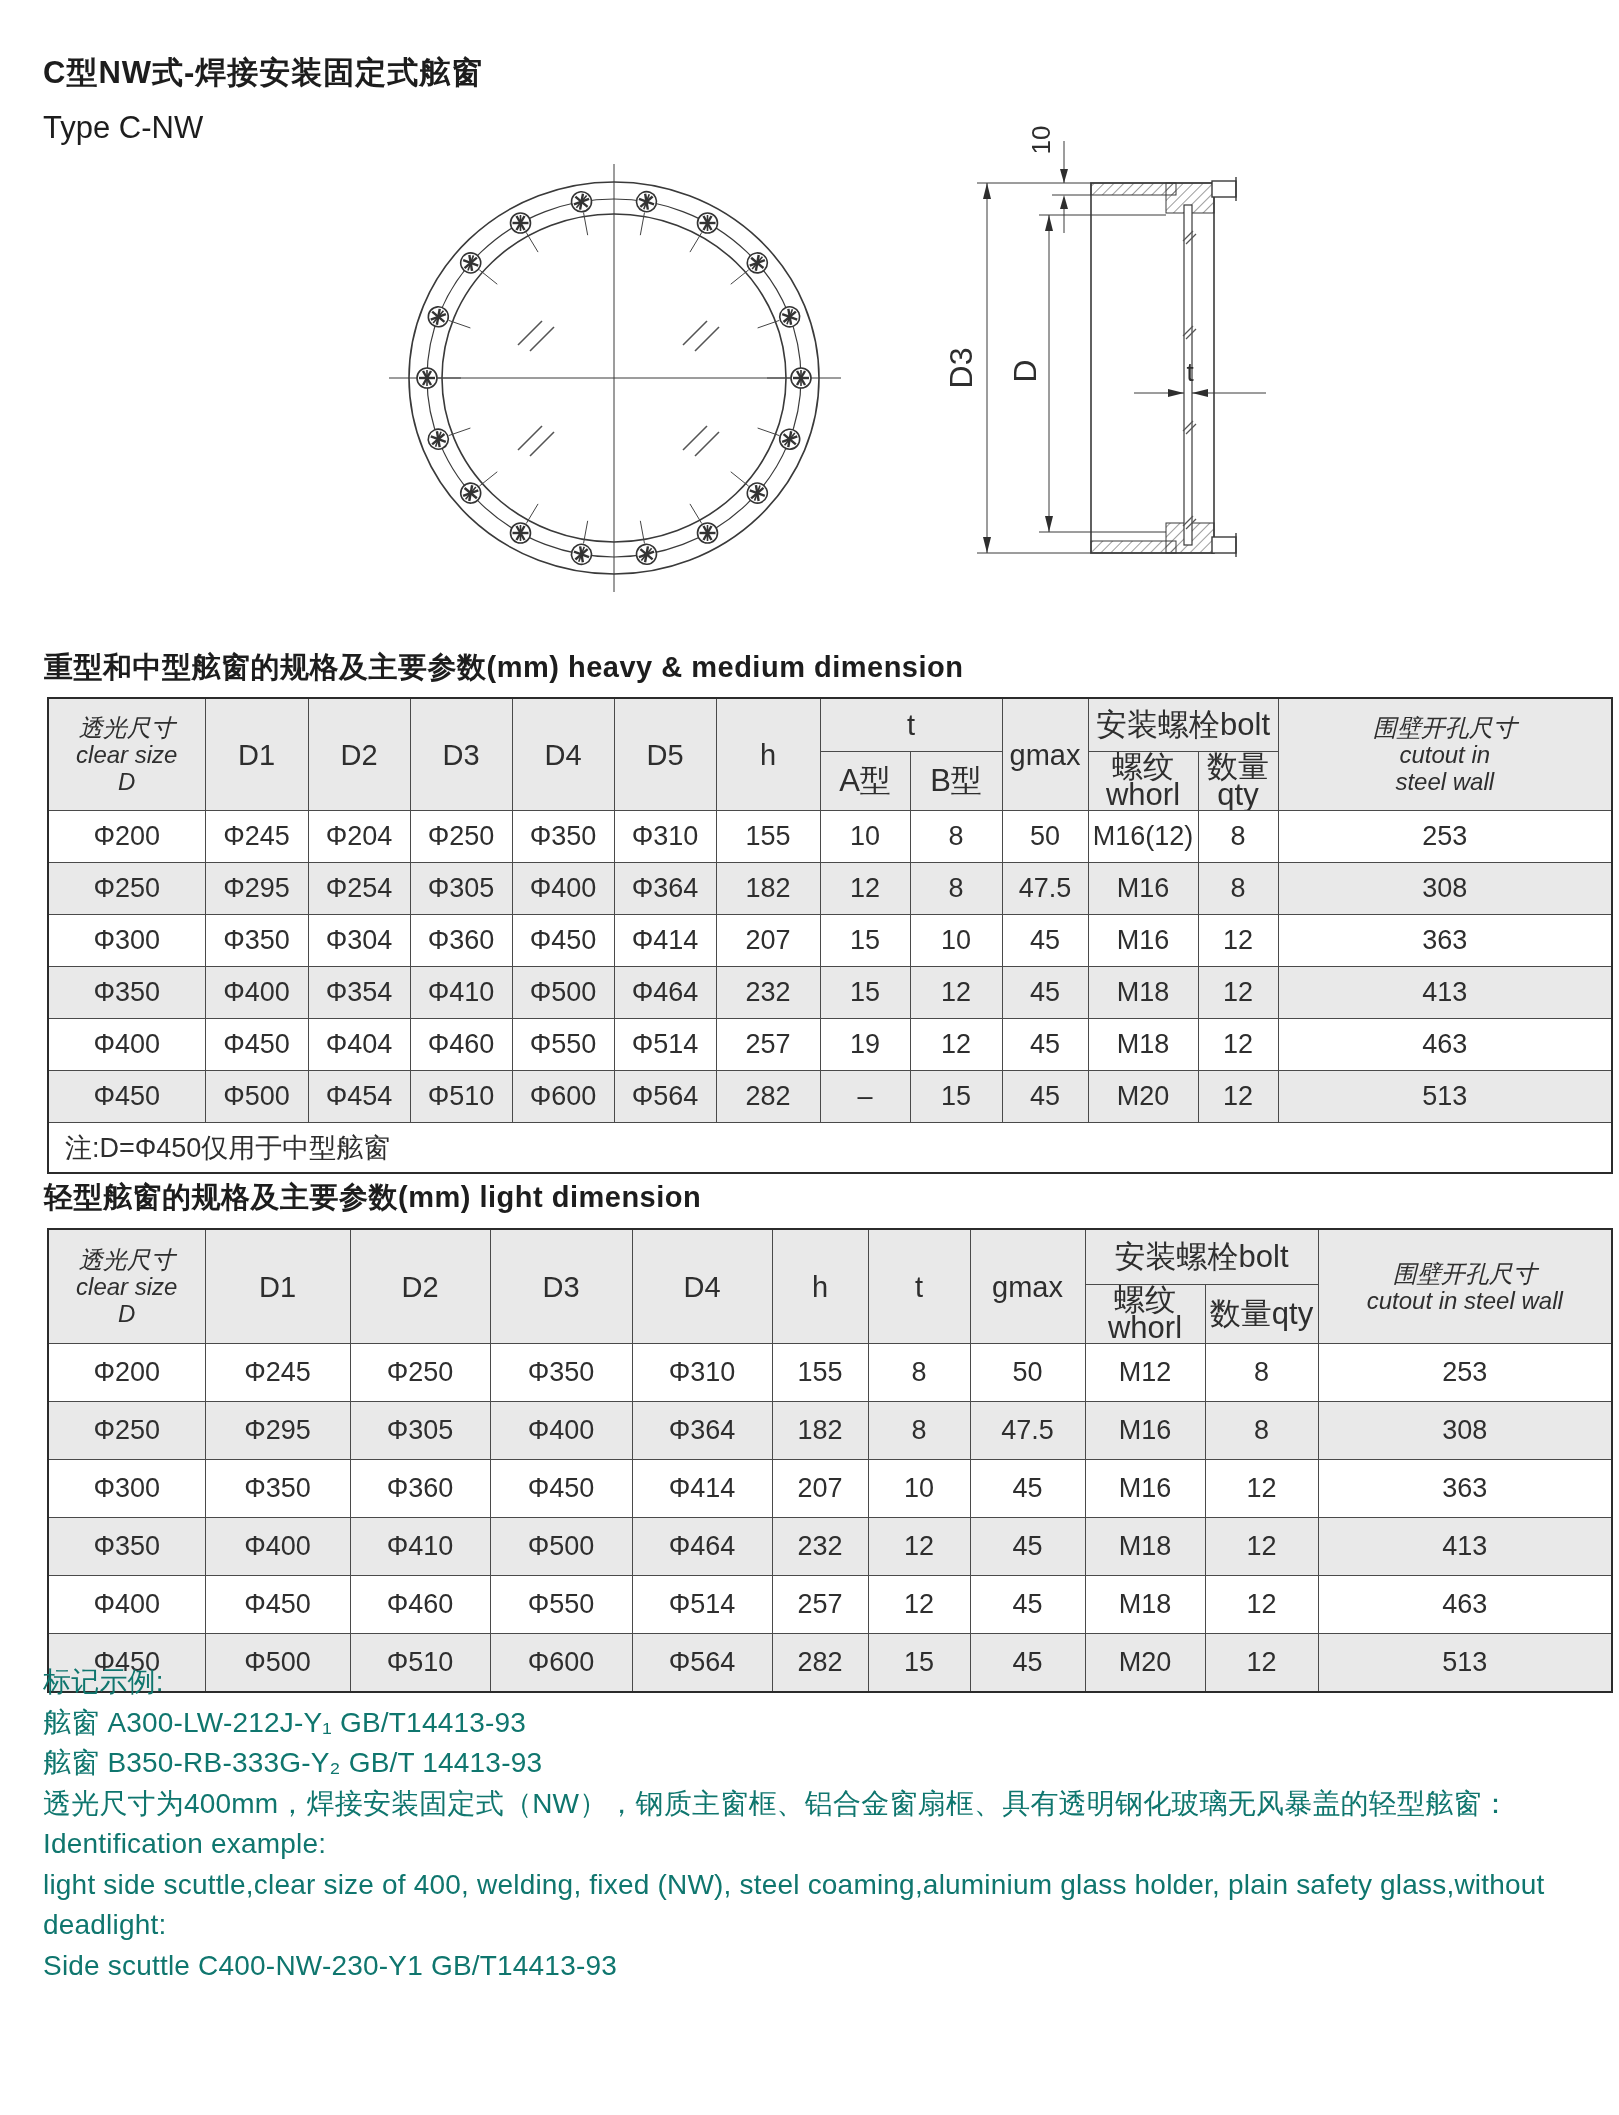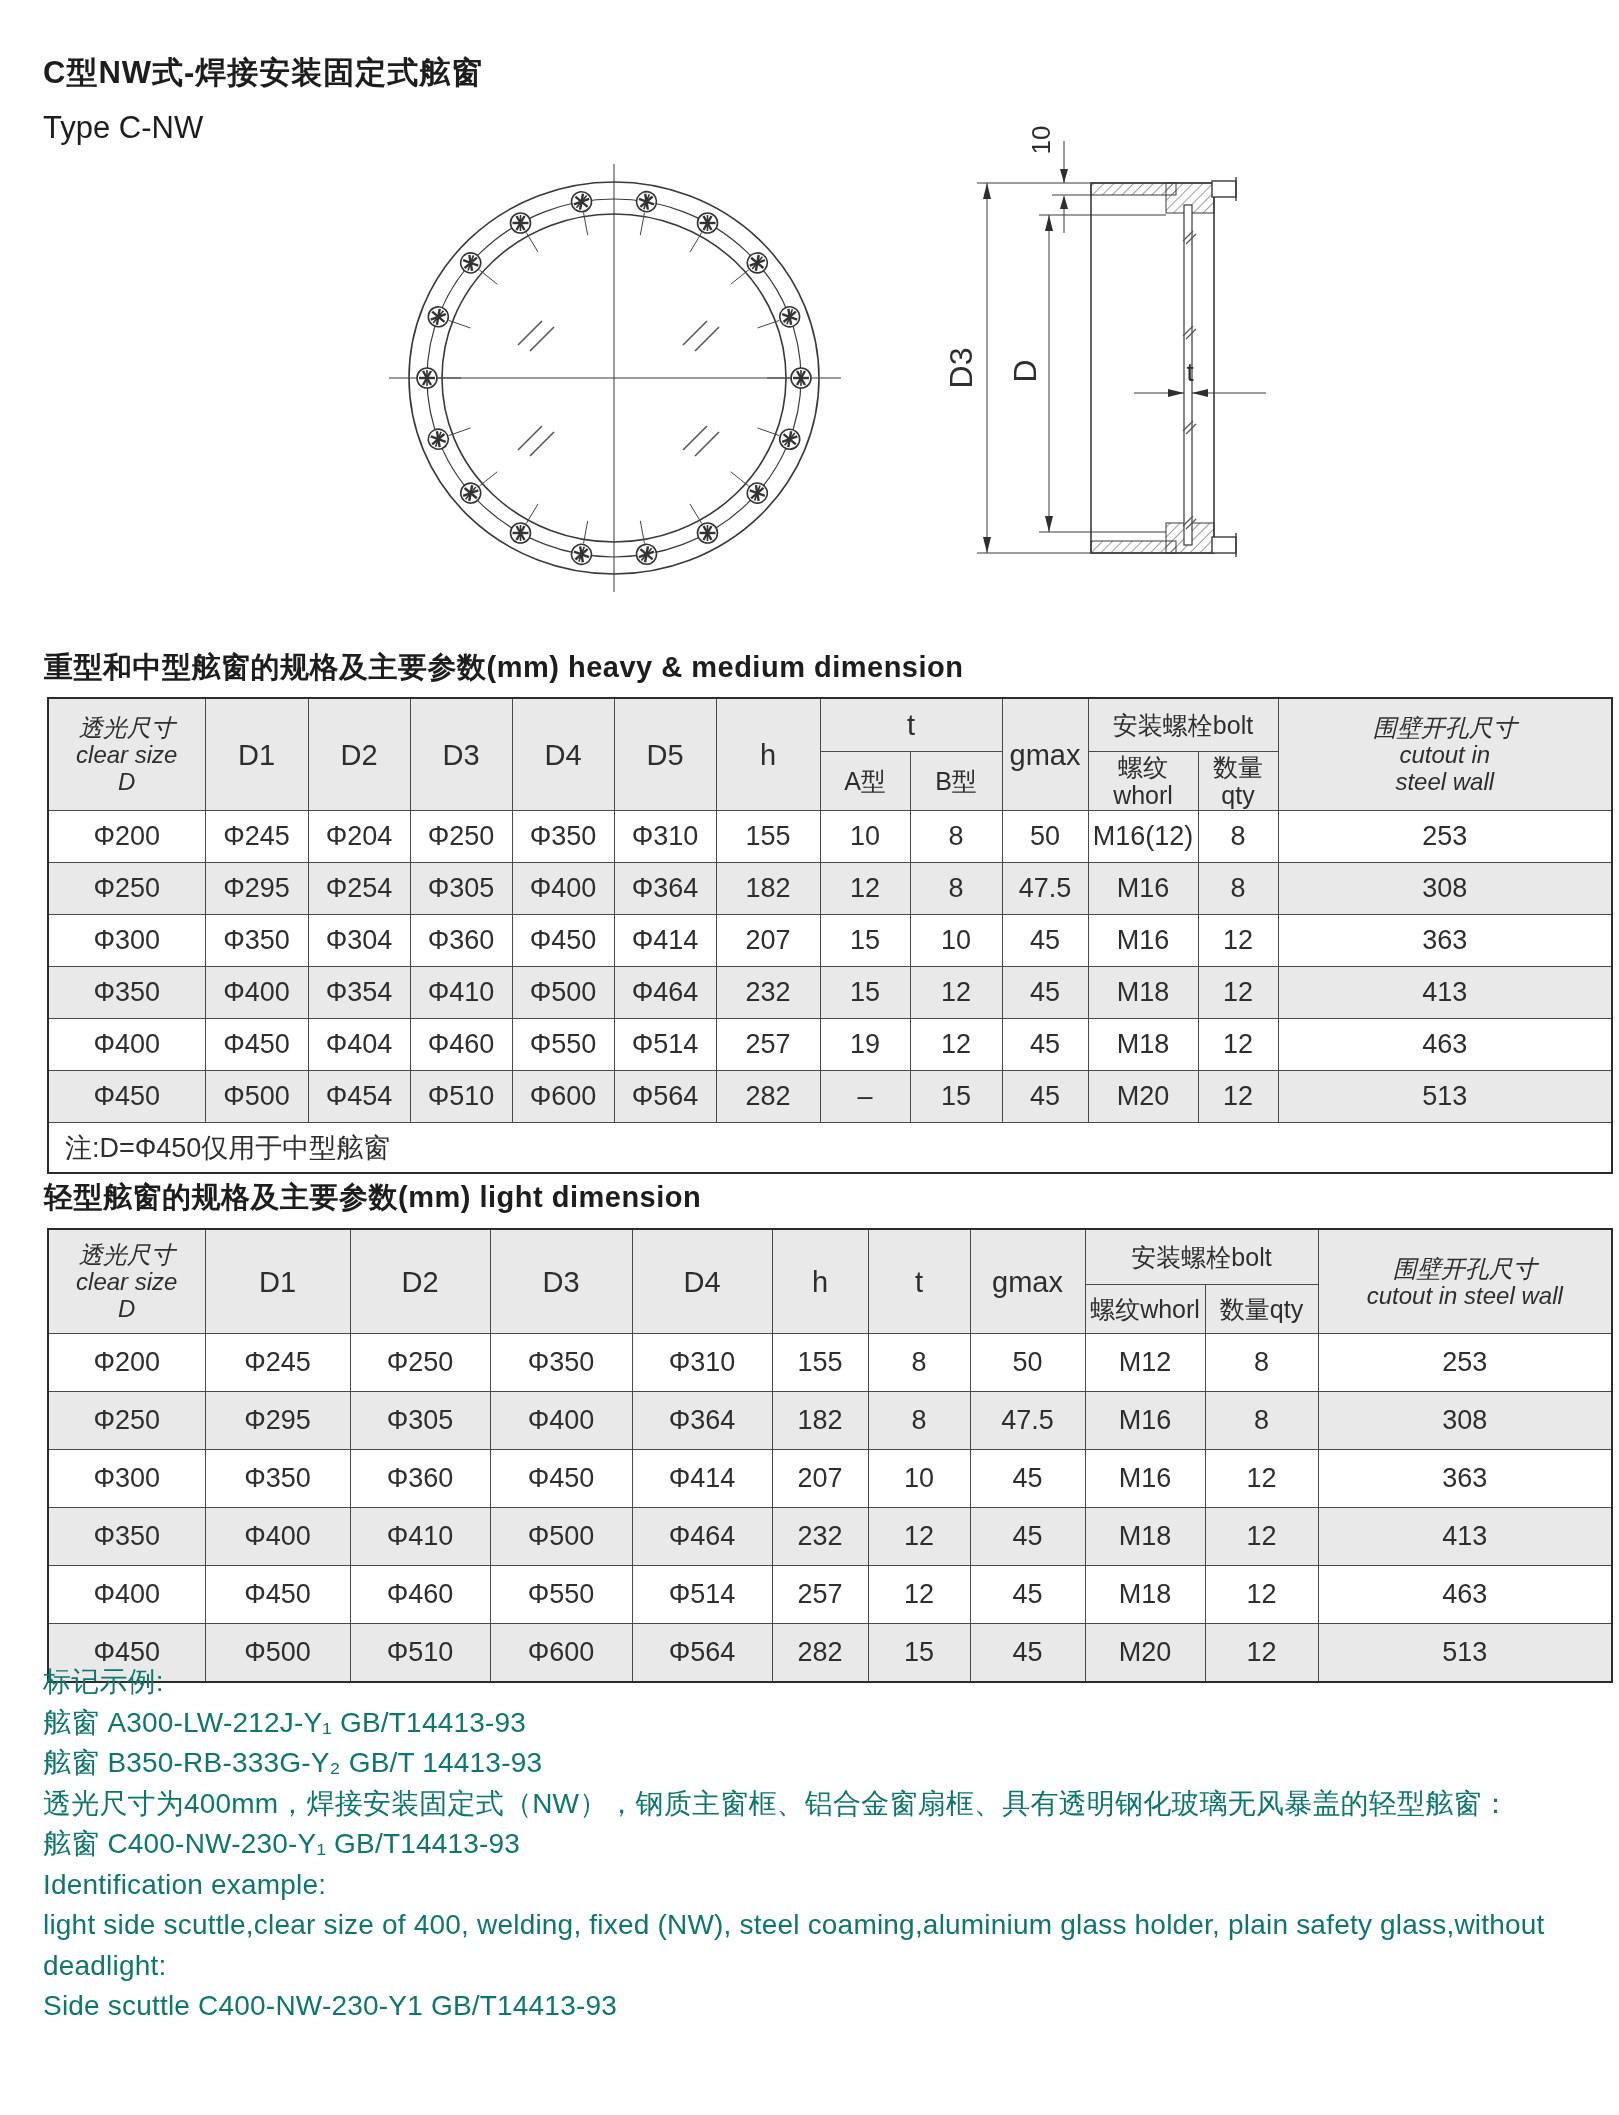--- a/index.html
+++ b/index.html
@@ -15,21 +15,21 @@
   .section-title{position:absolute;left:25px;font-size:29px;font-weight:600;letter-spacing:0.5px;}
   #heavy-title{top:648px;}
   #light-title{top:1178px;}
 
   table.spec{position:absolute;left:28px;border-collapse:collapse;table-layout:fixed;
              width:1564px;border:2px solid #2b2b2b;}
   #heavy-table{top:697px;}
   #light-table{top:1228px;}
   table.spec th, table.spec td{border:1px solid #4a4a4a;text-align:center;vertical-align:middle;
              font-weight:400;color:#2e2e2e;overflow:hidden;}
-  table.spec th{background:#e9e9e9;font-size:25px;line-height:28px;}
+  table.spec th{background:#e9e9e9;font-size:31px;line-height:28px;}
   table.spec th.latin{font-size:29px;}
   table.spec th.multiline{white-space:pre-line;font-size:24px;line-height:27px;font-style:italic;}
   #heavy-table thead tr:first-child th{height:50px;}
   #heavy-table thead tr:last-child th{height:44px;}
   #light-table thead tr:first-child th{height:52px;}
   #light-table thead tr:last-child th{height:46px;}
   table.spec tbody td{font-size:27px;}
   #heavy-table tbody.rows td{height:49px;}
   #light-table tbody.rows td{height:55px;}
   tbody.rows tr:nth-child(even) td{background:#e9e9e9;}
@@ -442,20 +442,19 @@
           <td>513</td>
         </tr>
       </tbody>
   </table>
 
   <div class="footer">
       <div class="footer-line">标记示例:</div>
       <div class="footer-line">舷窗 A300-LW-212J-Y₁ GB/T14413-93</div>
       <div class="footer-line">舷窗 B350-RB-333G-Y₂ GB/T 14413-93</div>
       <div class="footer-line">透光尺寸为400mm，焊接安装固定式（NW），钢质主窗框、铝合金窗扇框、具有透明钢化玻璃无风暴盖的轻型舷窗：</div>
-      <div class="footer-line">舷窗 C400-NW-230-Y₁ GB/T14413-93</div>
       <div class="footer-line">Identification example:</div>
       <div class="footer-line">light side scuttle,clear size of 400, welding, fixed (NW), steel coaming,aluminium glass holder, plain safety glass,without</div>
       <div class="footer-line">deadlight:</div>
       <div class="footer-line">Side scuttle C400-NW-230-Y1 GB/T14413-93</div>
     </div>
 
 </div>
 
 </body></html>

